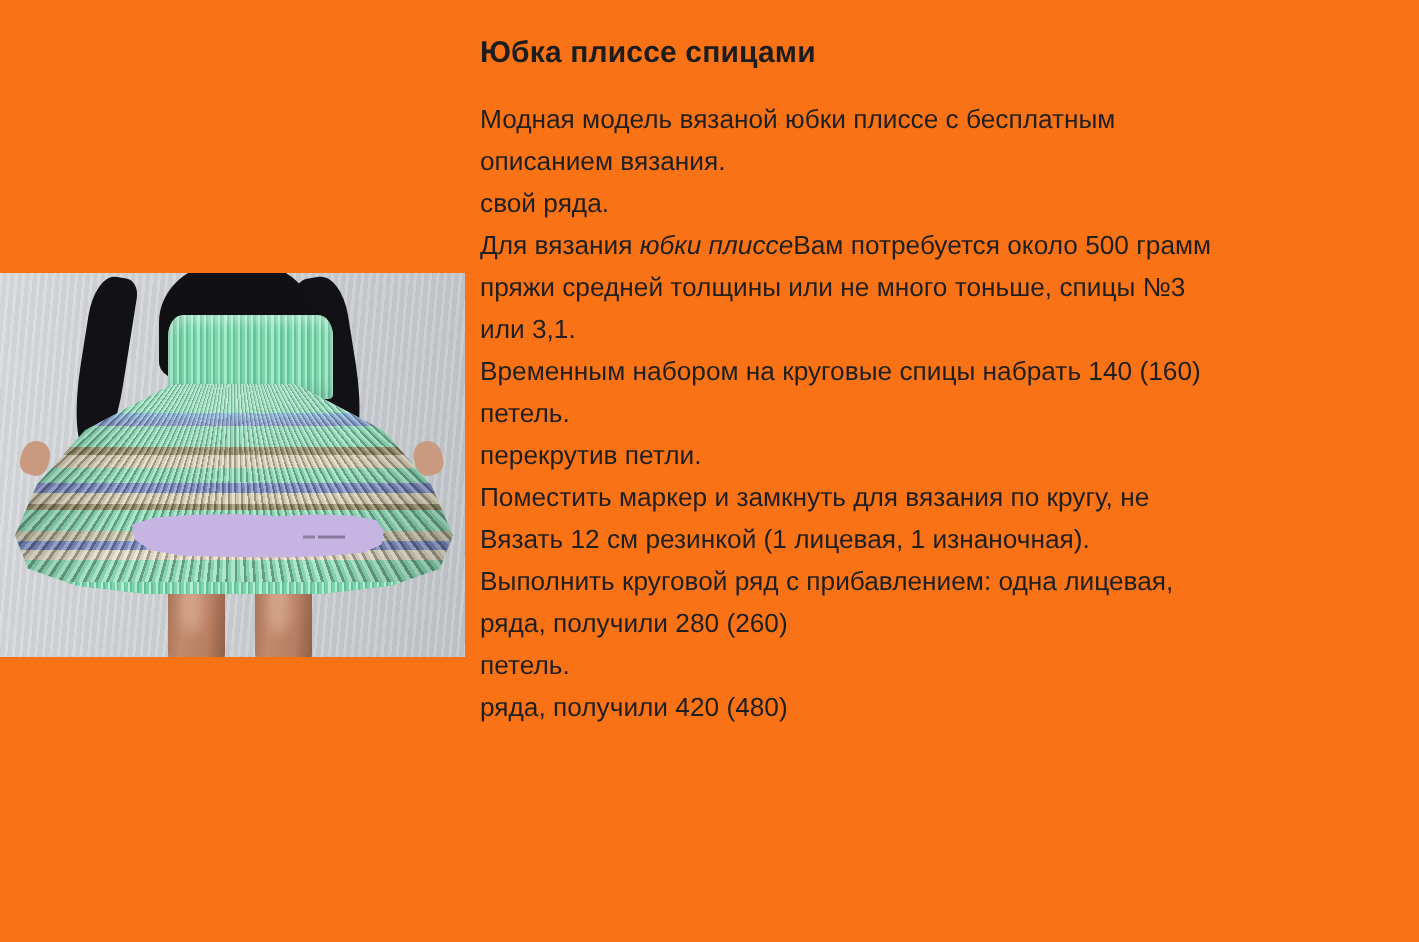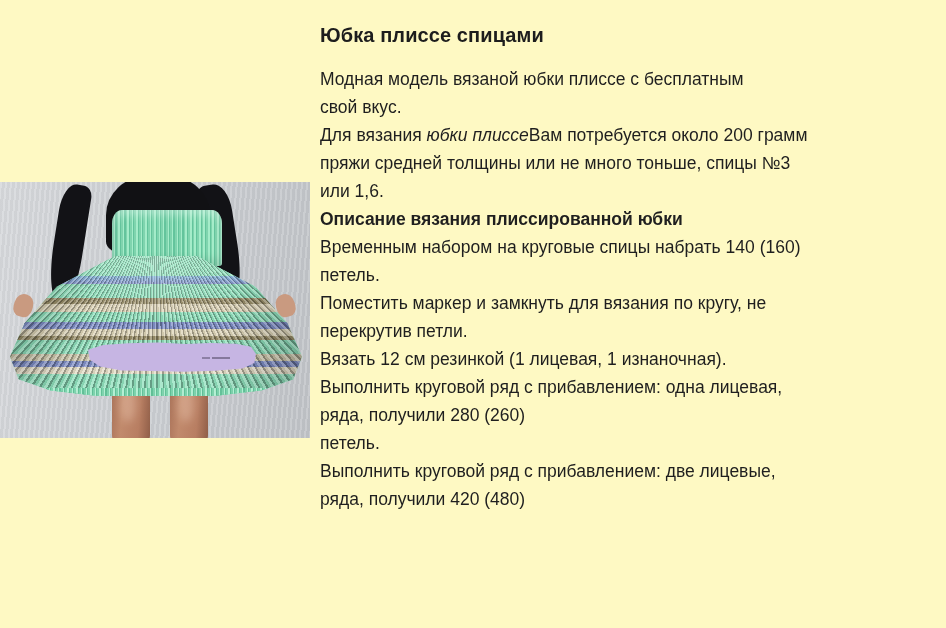--- a/index.html
+++ b/index.html
@@ -14,21 +14,21 @@
     overflow: hidden;
     font-family: "Liberation Sans", "DejaVu Sans", sans-serif;
     color: #1b1b1b;
     position: relative;
   }
 
   #page {
     position: relative;
     width: 946px;
     height: 628px;
-    background: #fef9c3;
+    background: #f97316;
   }
 
   
   .photo-wrap {
     position: absolute;
     left: 0px;
     top: 182px;
     width: 310px;
     height: 256px;
     overflow: hidden;
@@ -312,36 +312,35 @@
 
     </div>
   </div>
 
   <div class="article">
 
     <h1 class="article-title">Юбка плиссе спицами</h1>
 
     <div class="body-text">
       <p>Модная модель вязаной юбки плиссе с бесплатным</p>
-      <p>свой вкус.</p>
-
-      <p><span>Для вязания </span><em>юбки плиссе</em><span>Вам потребуется около 200 грамм</span></p>
+      <p>описанием вязания.</p>
+      <p>свой ряда.</p>
+
+      <p><span>Для вязания </span><em>юбки плиссе</em><span>Вам потребуется около 500 грамм</span></p>
 
       <p>пряжи средней толщины или не много тоньше, спицы №3</p>
-      <p>или 1,6.</p>
-
-      <p class="subhead">Описание вязания плиссированной юбки</p>
+      <p>или 3,1.</p>
+
 
       <p>Временным набором на круговые спицы набрать 140 (160)</p>
       <p>петель.</p>
+      <p>перекрутив петли.</p>
       <p>Поместить маркер и замкнуть для вязания по кругу, не</p>
-      <p>перекрутив петли.</p>
       <p>Вязать 12 см резинкой (1 лицевая, 1 изнаночная).</p>
       <p>Выполнить круговой ряд с прибавлением: одна лицевая,</p>
       <p>ряда, получили 280 (260)</p>
       <p>петель.</p>
-      <p>Выполнить круговой ряд с прибавлением: две лицевые,</p>
       <p>ряда, получили 420 (480)</p>
     </div>
 
   </div>
 
 </div>
 
 </body></html>

